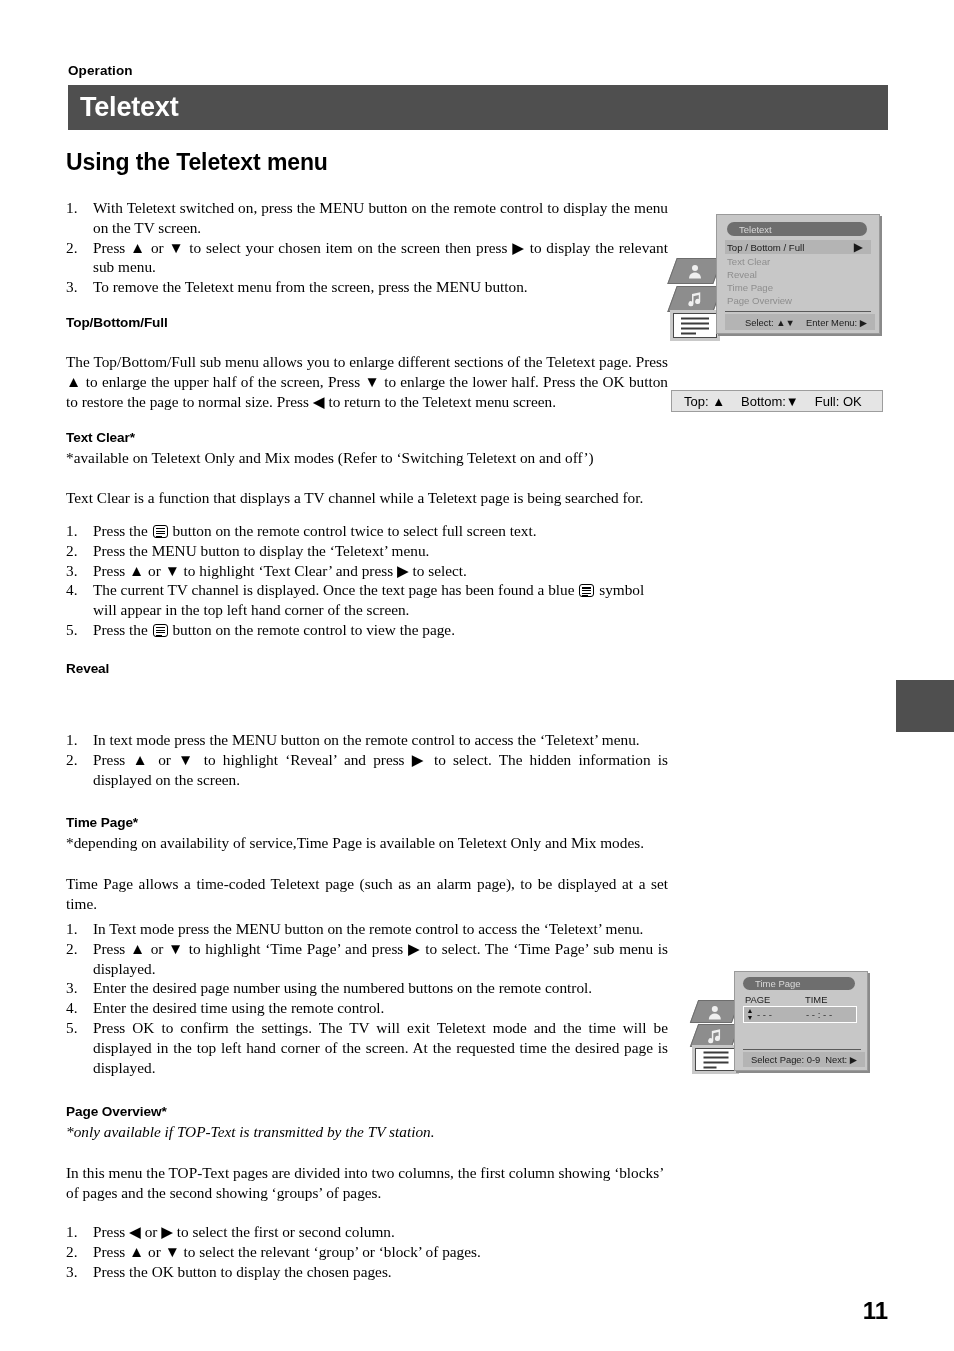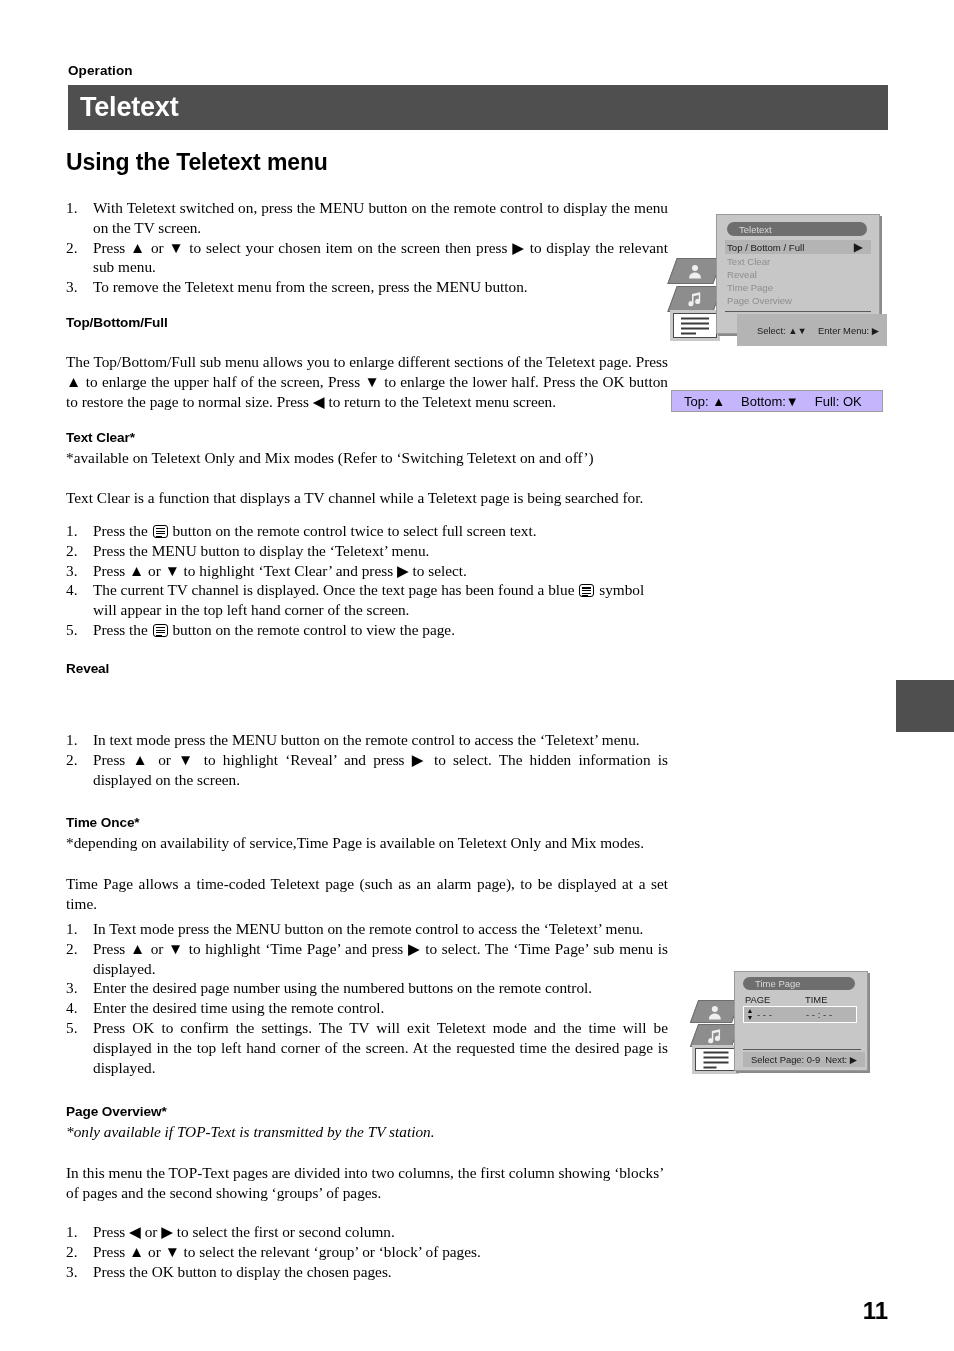--- a/index.html
+++ b/index.html
@@ -234,21 +234,21 @@
     align-items: center;
     justify-content: space-between;
     padding: 0 8px;
     box-sizing: border-box;
     color: #1c1c1c;
   }
 
   
   .hintbar {
     position: absolute;
-    background: #c4b5fd;
+    background: #e5e5e5;
     border: 1px solid #9d9d9d;
     font-family: "Liberation Sans", sans-serif;
     font-size: 13px;
     display: flex;
     align-items: center;
     gap: 16px;
     padding: 0 12px;
     box-sizing: border-box;
     color: #000;
   }
@@ -375,21 +375,21 @@
       <span class="num">1.</span>
       <span class="body">In text mode press the MENU button on the remote control to access the ‘Teletext’ menu.</span>
     </li>
     <li>
       <span class="num">2.</span>
       <span class="body">Press ▲ or ▼ to highlight ‘Reveal’ and press ▶ to select. The hidden information is displayed on the screen.</span>
     </li>
   </ol>
 
   <div class="col" style="top:815px;">
-    <div class="h2">Time Once*</div>
+    <div class="h2">Time Page*</div>
     <p class="para nojust" style="margin-top:3px;">*depending on availability of service,Time Page is available on Teletext Only and Mix modes.</p>
   </div>
   <div class="col" style="top:874px;">
     <p class="para">Time Page allows a time-coded Teletext page (such as an alarm page), to be displayed at a set time.</p>
   </div>
   <ol class="col steps just" style="top:919px;">
     <li>
       <span class="num">1.</span>
       <span class="body">In Text mode press the MENU button on the remote control to access the ‘Teletext’ menu.</span>
     </li>
@@ -472,21 +472,21 @@
       </div>
       <div class="osd-row dim" style="left:8px; top:66px; width:146px; height:13px;">
         <span>Time  Page</span>
       </div>
       <div class="osd-row dim" style="left:8px; top:79px; width:146px; height:13px;">
         <span>Page Overview</span>
       </div>
 
       <div class="osd-sep" style="left:8px; top:96px; width:146px;"></div>
 
-      <div class="osd-foot" style="left:20px; top:99px; width:150px; height:32px;padding-left:20px;">
+      <div class="osd-foot" style="left:8px; top:99px; width:150px; height:16px;padding-left:20px;">
         <span>Select: ▲▼</span>
         <span>Enter Menu: ▶</span>
       </div>
     </div>
   </div>
 
   <div class="hintbar" style="left:671px; top:390px; width:212px; height:22px;">
     <span>Top: ▲</span>
     <span>Bottom:▼</span>
     <span>Full: OK</span>

